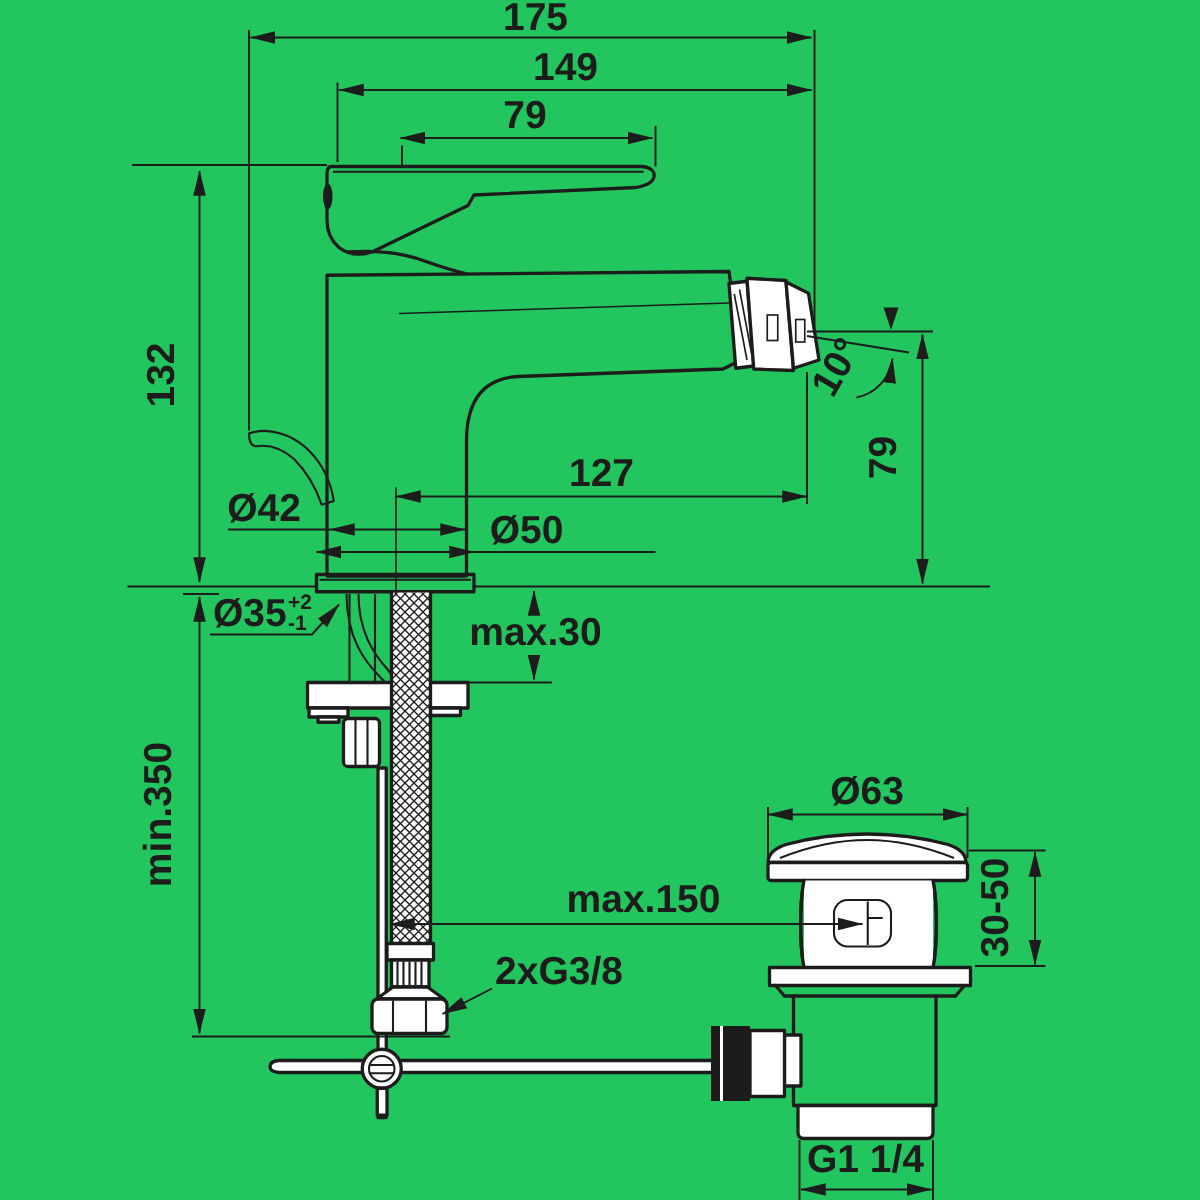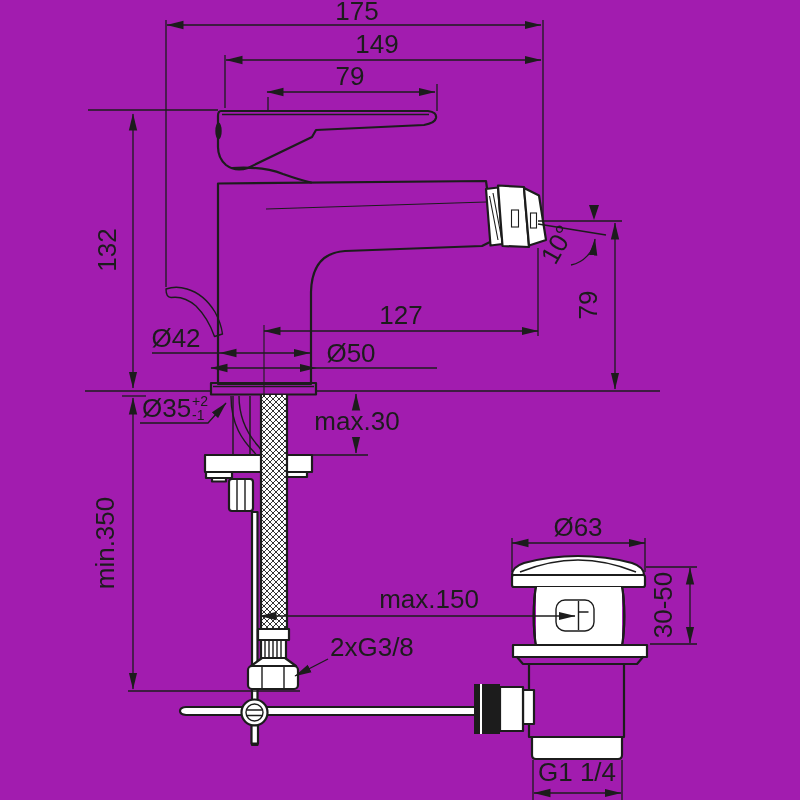--- a/index.html
+++ b/index.html
@@ -1,16 +1,16 @@
 <!DOCTYPE html>
 <html><head>
 <meta charset="utf-8">
 <style>
   html,body{margin:0;padding:0;background:#ffffff;}
-  .stage{width:800px;height:800px;background:#a21caf;position:relative;overflow:hidden;}
+  .stage{width:800px;height:800px;background:#22c55e;position:relative;overflow:hidden;font-weight:bold;}
   svg{display:block;}
   text{font-family:"Liberation Sans","DejaVu Sans",sans-serif;fill:#1c1c1c;}
   .dim-label{font-size:26px;}
   .tol-label{font-size:14px;}
   .outline{stroke:#1c1c1c;stroke-width:2.2;fill:none;stroke-linejoin:round;stroke-linecap:round;}
   .outline-thin{stroke:#1c1c1c;stroke-width:1.4;fill:none;stroke-linejoin:round;}
   .dim{stroke:#1c1c1c;stroke-width:1.3;fill:none;}
   .aux{stroke:#1c1c1c;stroke-width:1.1;fill:none;}
   .whitefill{fill:#ffffff;stroke:#1c1c1c;stroke-width:2.2;stroke-linejoin:round;}
   .blackfill{fill:#1c1c1c;stroke:none;}

